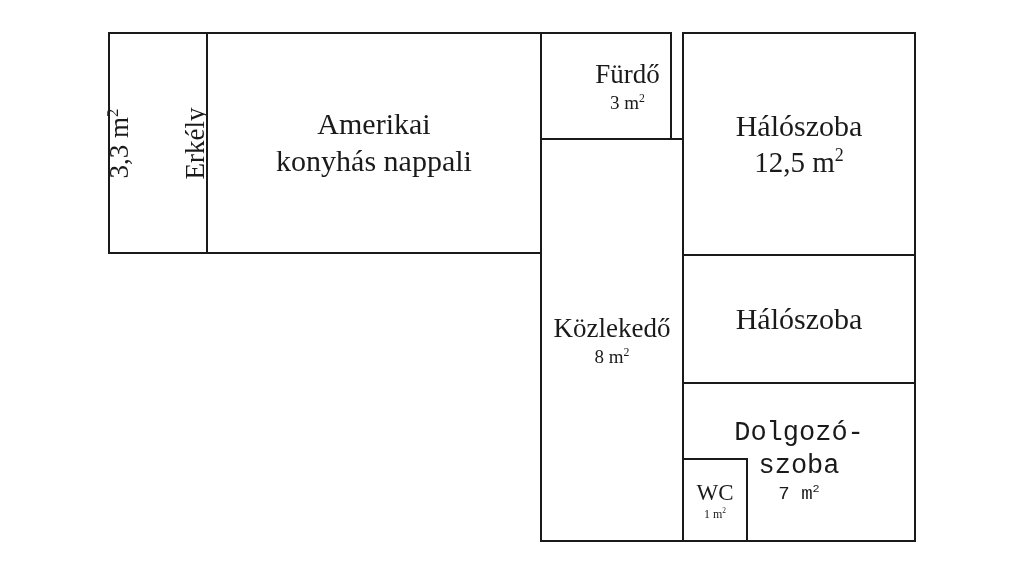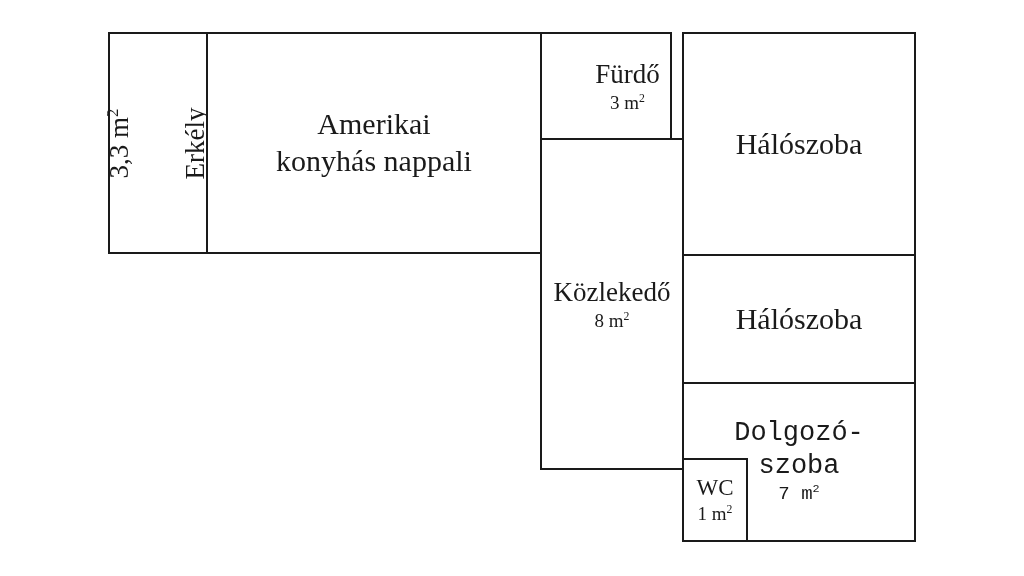--- a/index.html
+++ b/index.html
@@ -39,21 +39,21 @@
   .room .rarea {
     display: block;
     white-space: nowrap;
   }
   
   .sz-lg .rname { font-size: 30px; }
   .sz-lg .rarea { font-size: 29px; }
   .sz-md .rname { font-size: 27px; }
   .sz-md .rarea { font-size: 19px; }
   .sz-sm .rname { font-size: 23px; }
-  .sz-sm .rarea { font-size: 19px; }
+  .sz-sm .rarea { font-size: 12px; }
   .vert-wrap {
     display: flex;
     flex-direction: row-reverse;
     align-items: center;
     justify-content: center;
     gap: 4px;
     width: 100%;
     height: 100%;
   }
   .vert-wrap .rname,
@@ -65,21 +65,21 @@
   sup {
     font-size: 0.62em;
     vertical-align: super;
     line-height: 0;
   }
 
   
   #room-balcony   { left: 108px; top: 32px;  width: 100px; height: 222px; }
   #room-living    { left: 206px; top: 32px;  width: 336px; height: 222px; }
   #room-bath      { left: 540px; top: 32px;  width: 132px; height: 108px; padding-left: 43px; }
-  #room-hall      { left: 540px; top: 138px; width: 144px; height: 332px; }
+  #room-hall      { left: 540px; top: 138px; width: 144px; height: 404px; }
   #room-bed1      { left: 682px; top: 32px;  width: 234px; height: 224px; }
   #room-bed2      { left: 682px; top: 254px; width: 234px; height: 130px; }
   #room-study     { left: 682px; top: 382px; width: 234px; height: 160px; font-family: Liberation Mono, monospace; }
   #room-wc        { left: 682px; top: 458px; width: 66px;  height: 84px; }
 </style>
 </head>
 <body>
 
 <div id="floorplan">
 
@@ -100,20 +100,21 @@
     <span class="rarea">3 m<sup>2</sup></span>
   </div>
 
   <div class="room sz-md" id="room-hall">
     <span class="rname">Közlekedő</span>
     <span class="rarea">8 m<sup>2</sup></span>
   </div>
 
   <div class="room sz-lg" id="room-bed1">
     <span class="rname">Hálószoba</span>
+    <span class="rarea">12,5 m<sup>2</sup></span>
   </div>
 
   <div class="room sz-lg" id="room-bed2">
     <span class="rname">Hálószoba</span>
   </div>
 
   <div class="room sz-md" id="room-study">
     <span class="rname">Dolgozó-
 szoba</span>
     <span class="rarea">7 m<sup>2</sup></span>

